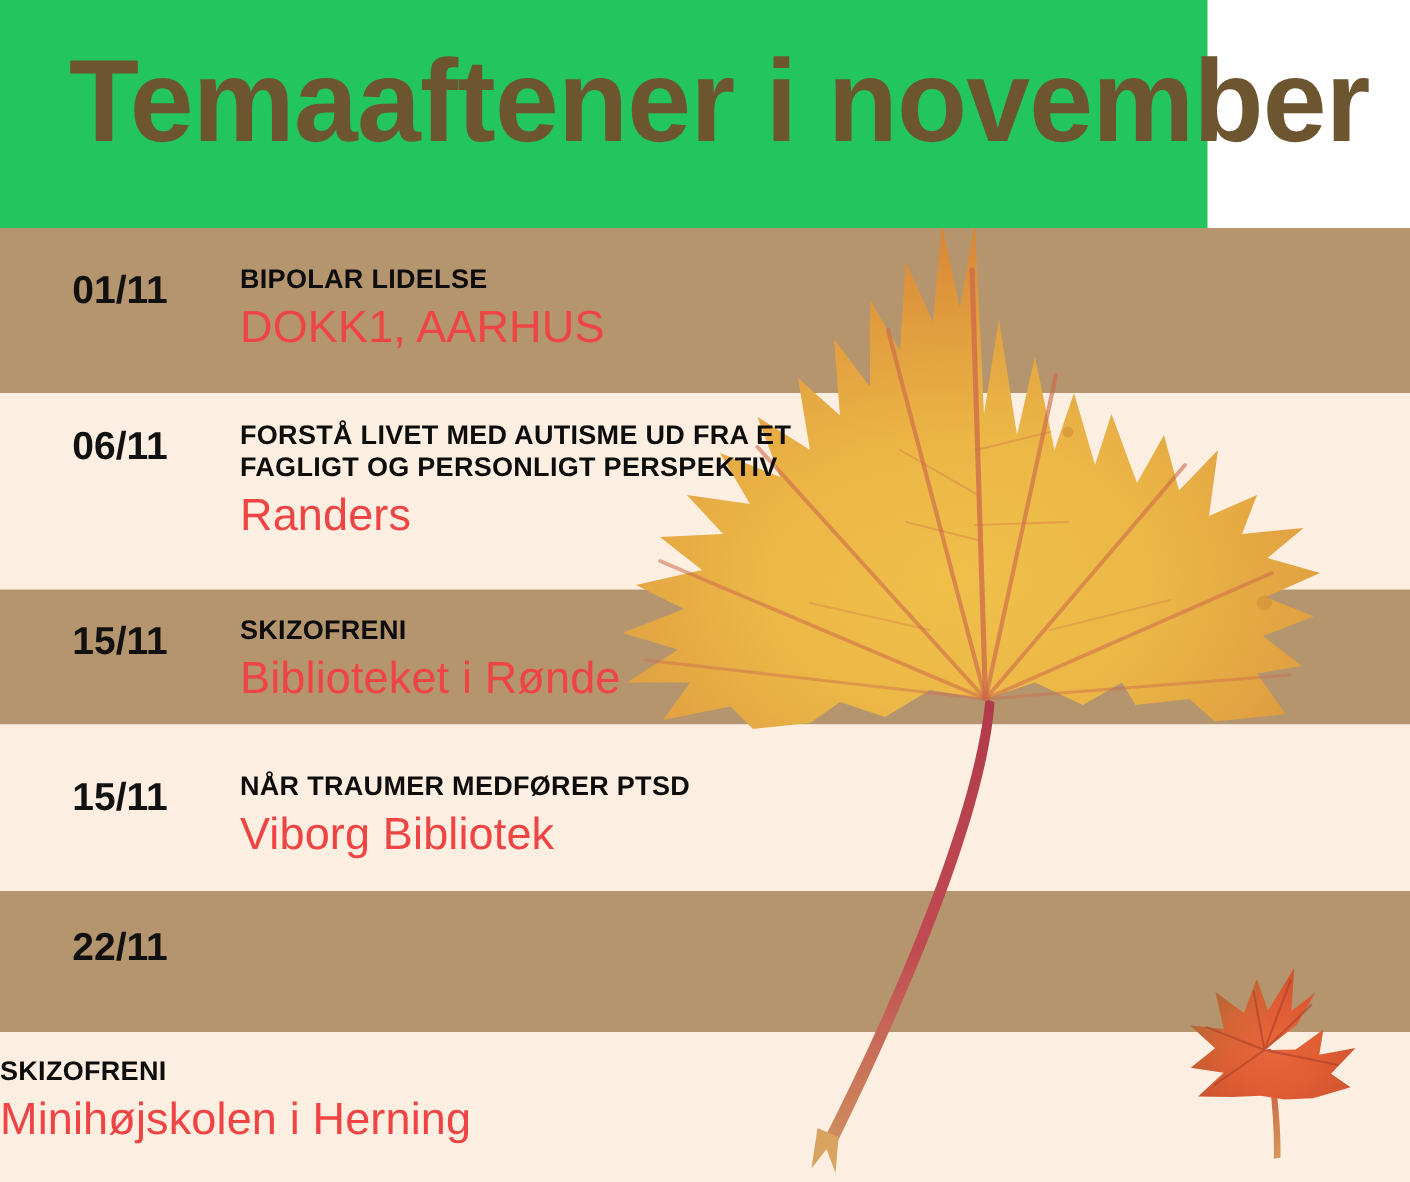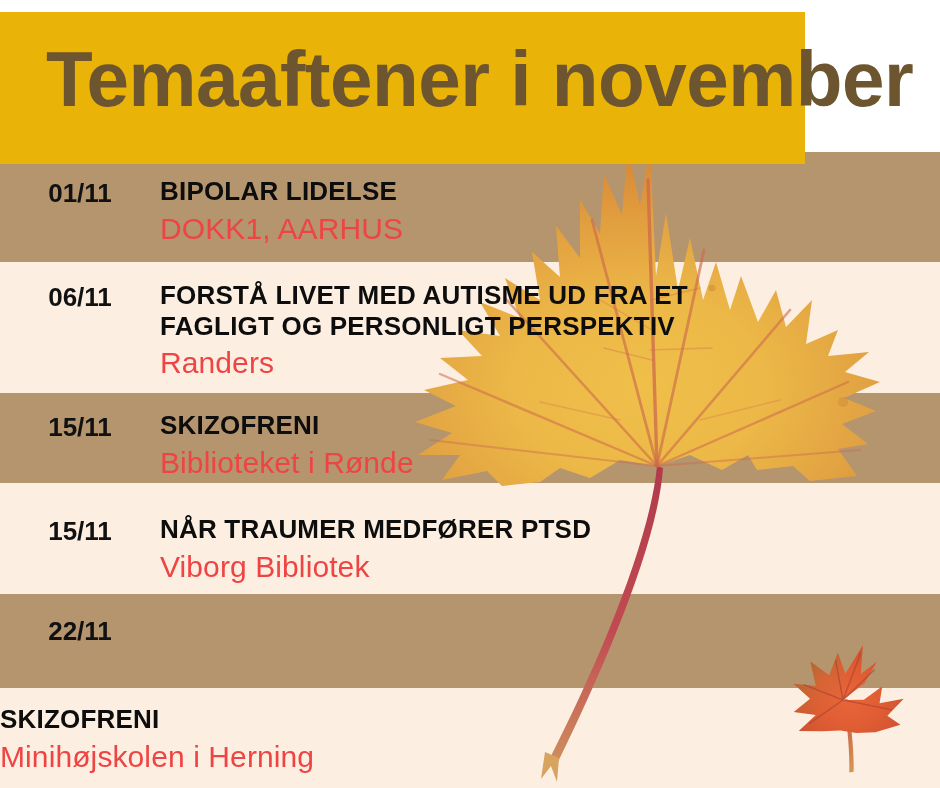--- a/index.html
+++ b/index.html
@@ -10,22 +10,22 @@
     overflow:hidden;
   }
   .poster{
     position:relative;
     width:940px;height:788px;
     background:#ffffff;
     overflow:hidden;
   }
   
   .header{
-    position:absolute;left:0;top:12px;width:805px;height:152px;
-    background:#eab308;
+    position:absolute;left:0;top:0;width:805px;height:152px;
+    background:#22c55e;
     z-index:5;
   }
   .poster-title{
     position:absolute;left:46px;top:28px;
     font-family:"Liberation Sans", sans-serif;
     font-size:78px;
     font-weight:700;
     letter-spacing:-0.5px;
     color:#6d552f;
     line-height:1;
@@ -62,21 +62,21 @@
     flex:0 0 160px;
     text-align:center;
     font-size:26px;
     font-weight:700;
     color:#111111;
     letter-spacing:0px;
     padding-top:2px;
   }
   .row-body{flex:1 1 auto;}
   .row-title{
-    font-size:26px;
+    font-size:18px;
     font-weight:700;
     color:#0d0d0d;
     letter-spacing:0.2px;
     line-height:1.18;
     white-space:pre-line;
   }
   .row-venue{
     font-size:30px;
     font-weight:400;
     color:#ef4444;

